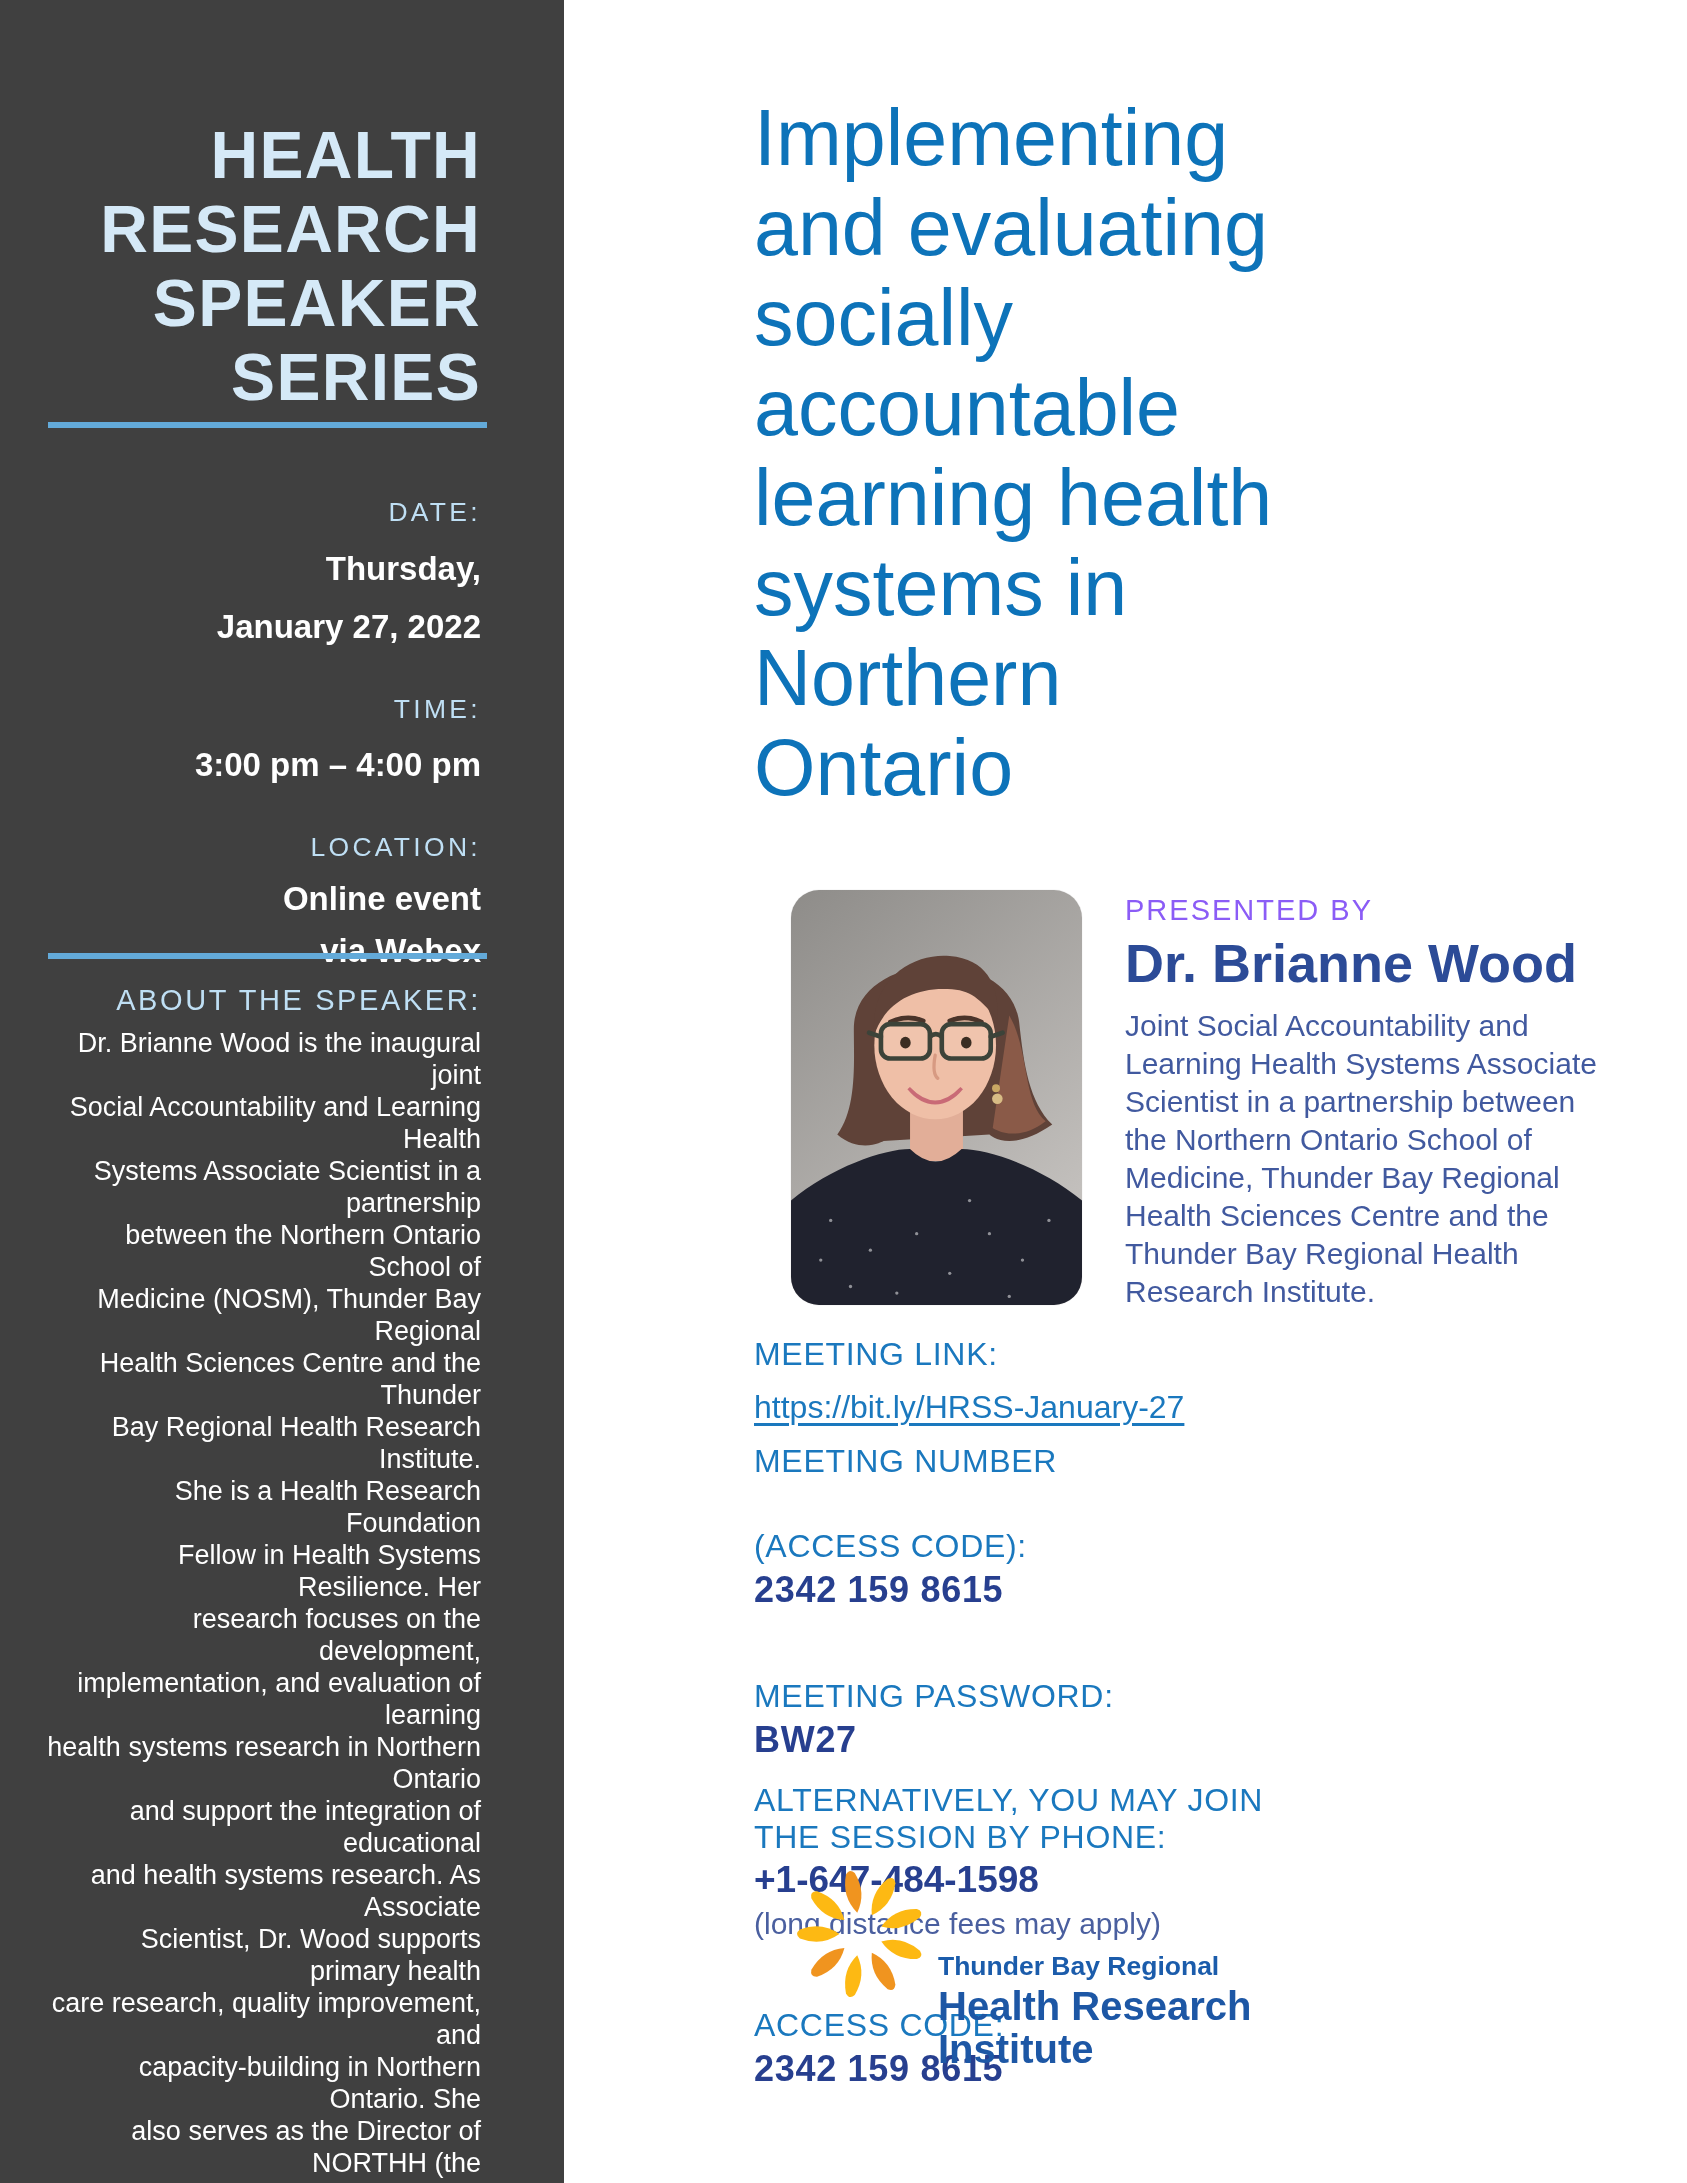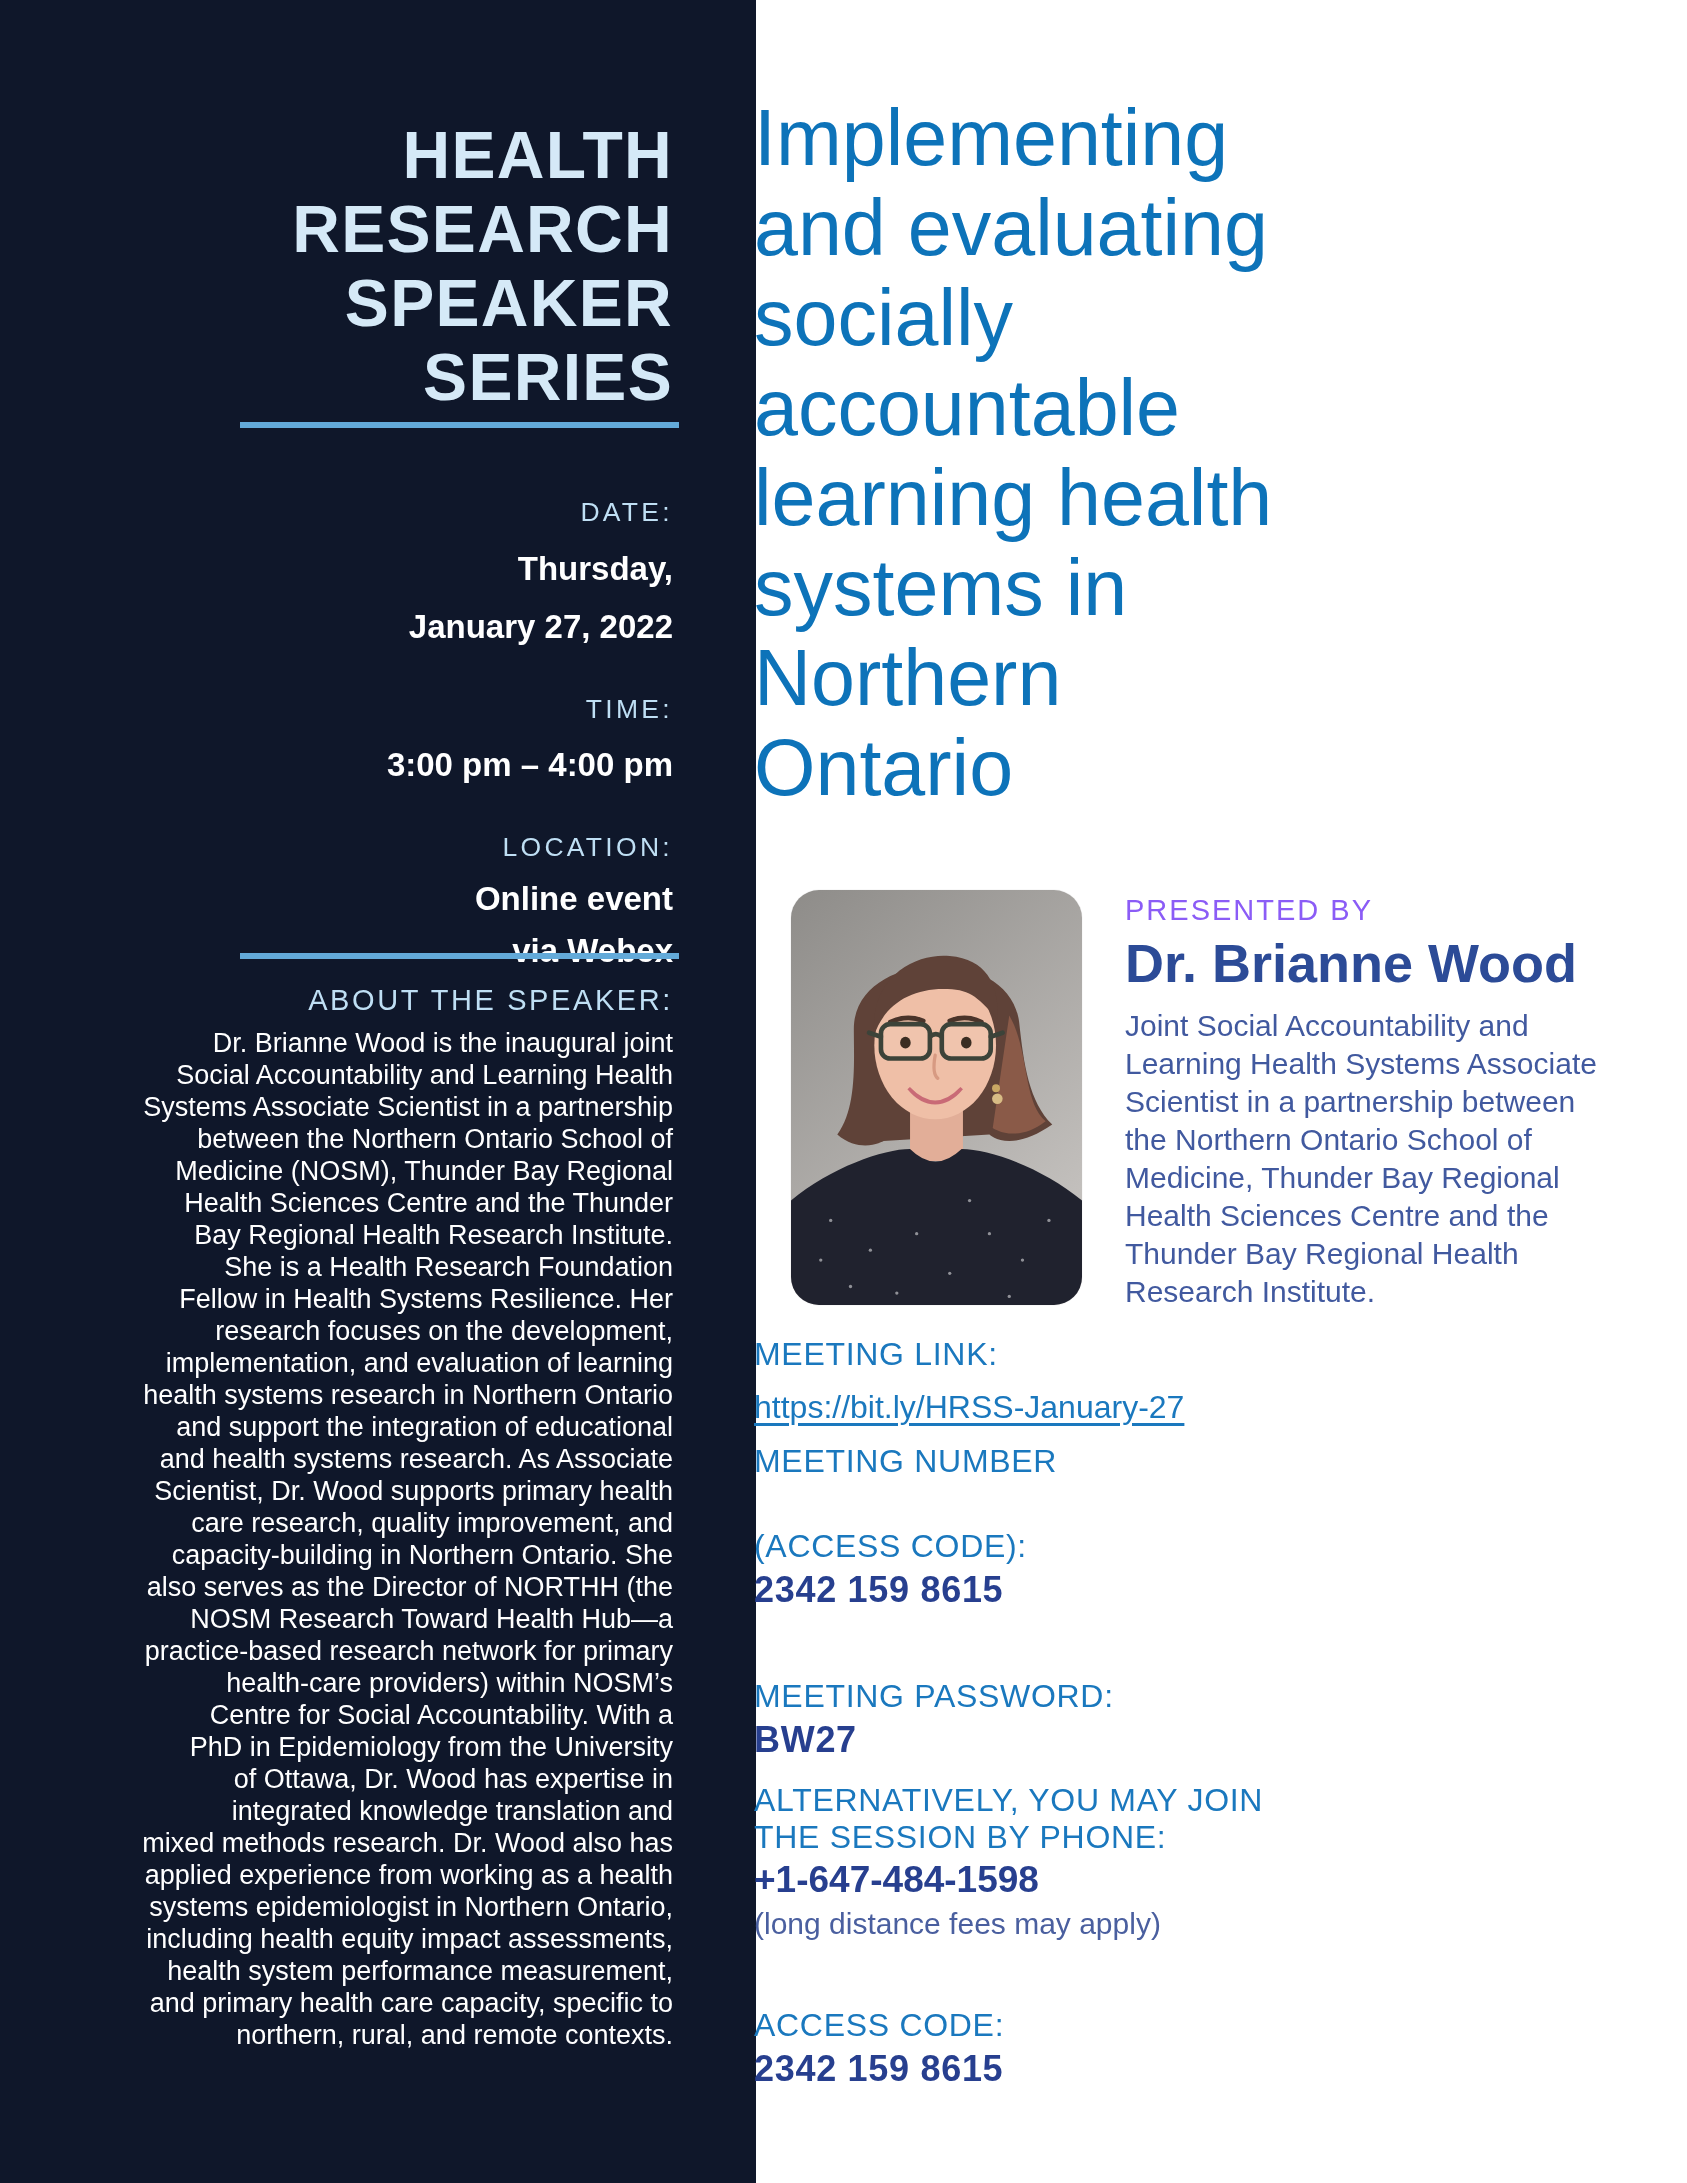--- a/index.html
+++ b/index.html
@@ -1,20 +1,20 @@
 <!DOCTYPE html>
 <html style="font-size:10.6px"><head>
 <meta charset="utf-8">
 <style>
   html,body{margin:0;padding:0;background:#ffffff;}
   body{font-family:"Liberation Sans", sans-serif; -webkit-font-smoothing:antialiased;}
   .page{position:relative;width:1687px;height:2183px;background:#ffffff;overflow:hidden;}
 
   
-  .sidebar{position:absolute;left:0;top:0;width:756px;height:2183px;background:#0f172a;}
+  .sidebar{position:absolute;left:0;top:0;width:564px;height:2183px;background:#404040;}
   .series-title{position:absolute;top:118px;left:53px;right:83px;text-align:right;
     font-size:66px;font-weight:bold;line-height:74px;letter-spacing:1.3px;color:#D5E9F7;white-space:pre-line;}
   .divider{position:absolute;right:77px;width:439px;height:6px;background:#63AAD9;}
   .divider.d1{top:422px;}
   .divider.d2{top:953px;}
   .event-details{position:absolute;top:460px;left:53px;right:83px;text-align:right;color:#ffffff;margin-top:36px;}
   .ev-label{font-size:26.5px;letter-spacing:3.3px;line-height:32px;color:#BFDFF4;}
   .ev-value{font-size:33px;font-weight:bold;line-height:58px;white-space:pre-line;margin-top:12px;}
   .ev-value.loc{line-height:52px;}
   .mt56{margin-top:37px;}
@@ -214,15 +214,33 @@
 THE SESSION BY PHONE:</div>
     <div class="phone-number">+1-647-484-1598</div>
     <div class="phone-note">(long distance fees may apply)</div>
 
     <div class="m-block m-label m-line2">
       <span>ACCESS CODE:</span>
       <span class="m-value">2342 159 8615</span>
     </div>
   </div>
 
+  <div class="org-logo">
+    <svg class="flower" viewBox="-110 -110 220 220">
+      <g>
+        <path transform="rotate(350)" d="M0,-34 Q-20,-62 -7,-96 Q0,-105 7,-96 Q20,-62 0,-34 Z" fill="#F0941F"></path>
+        <path transform="rotate(30)" d="M0,-34 Q-20,-62 -7,-96 Q0,-105 7,-96 Q20,-62 0,-34 Z" fill="#FDB913"></path>
+        <path transform="rotate(70)" d="M0,-34 Q-20,-62 -7,-96 Q0,-105 7,-96 Q20,-62 0,-34 Z" fill="#FDB913"></path>
+        <path transform="rotate(110)" d="M0,-34 Q-20,-62 -7,-96 Q0,-105 7,-96 Q20,-62 0,-34 Z" fill="#FDB913"></path>
+        <path transform="rotate(150)" d="M0,-34 Q-20,-62 -7,-96 Q0,-105 7,-96 Q20,-62 0,-34 Z" fill="#F0941F"></path>
+        <path transform="rotate(190)" d="M0,-34 Q-20,-62 -7,-96 Q0,-105 7,-96 Q20,-62 0,-34 Z" fill="#FDB913"></path>
+        <path transform="rotate(230)" d="M0,-34 Q-20,-62 -7,-96 Q0,-105 7,-96 Q20,-62 0,-34 Z" fill="#F0941F"></path>
+        <path transform="rotate(270)" d="M0,-34 Q-20,-62 -7,-96 Q0,-105 7,-96 Q20,-62 0,-34 Z" fill="#FDB913"></path>
+        <path transform="rotate(310)" d="M0,-34 Q-20,-62 -7,-96 Q0,-105 7,-96 Q20,-62 0,-34 Z" fill="#FDB913"></path>
+      </g>
+    </svg>
+    <div class="org-line1">Thunder Bay Regional</div>
+    <div class="org-line2">Health Research</div>
+    <div class="org-line3">Institute</div>
+  </div>
 
 </div>
 
 
 </body></html>

